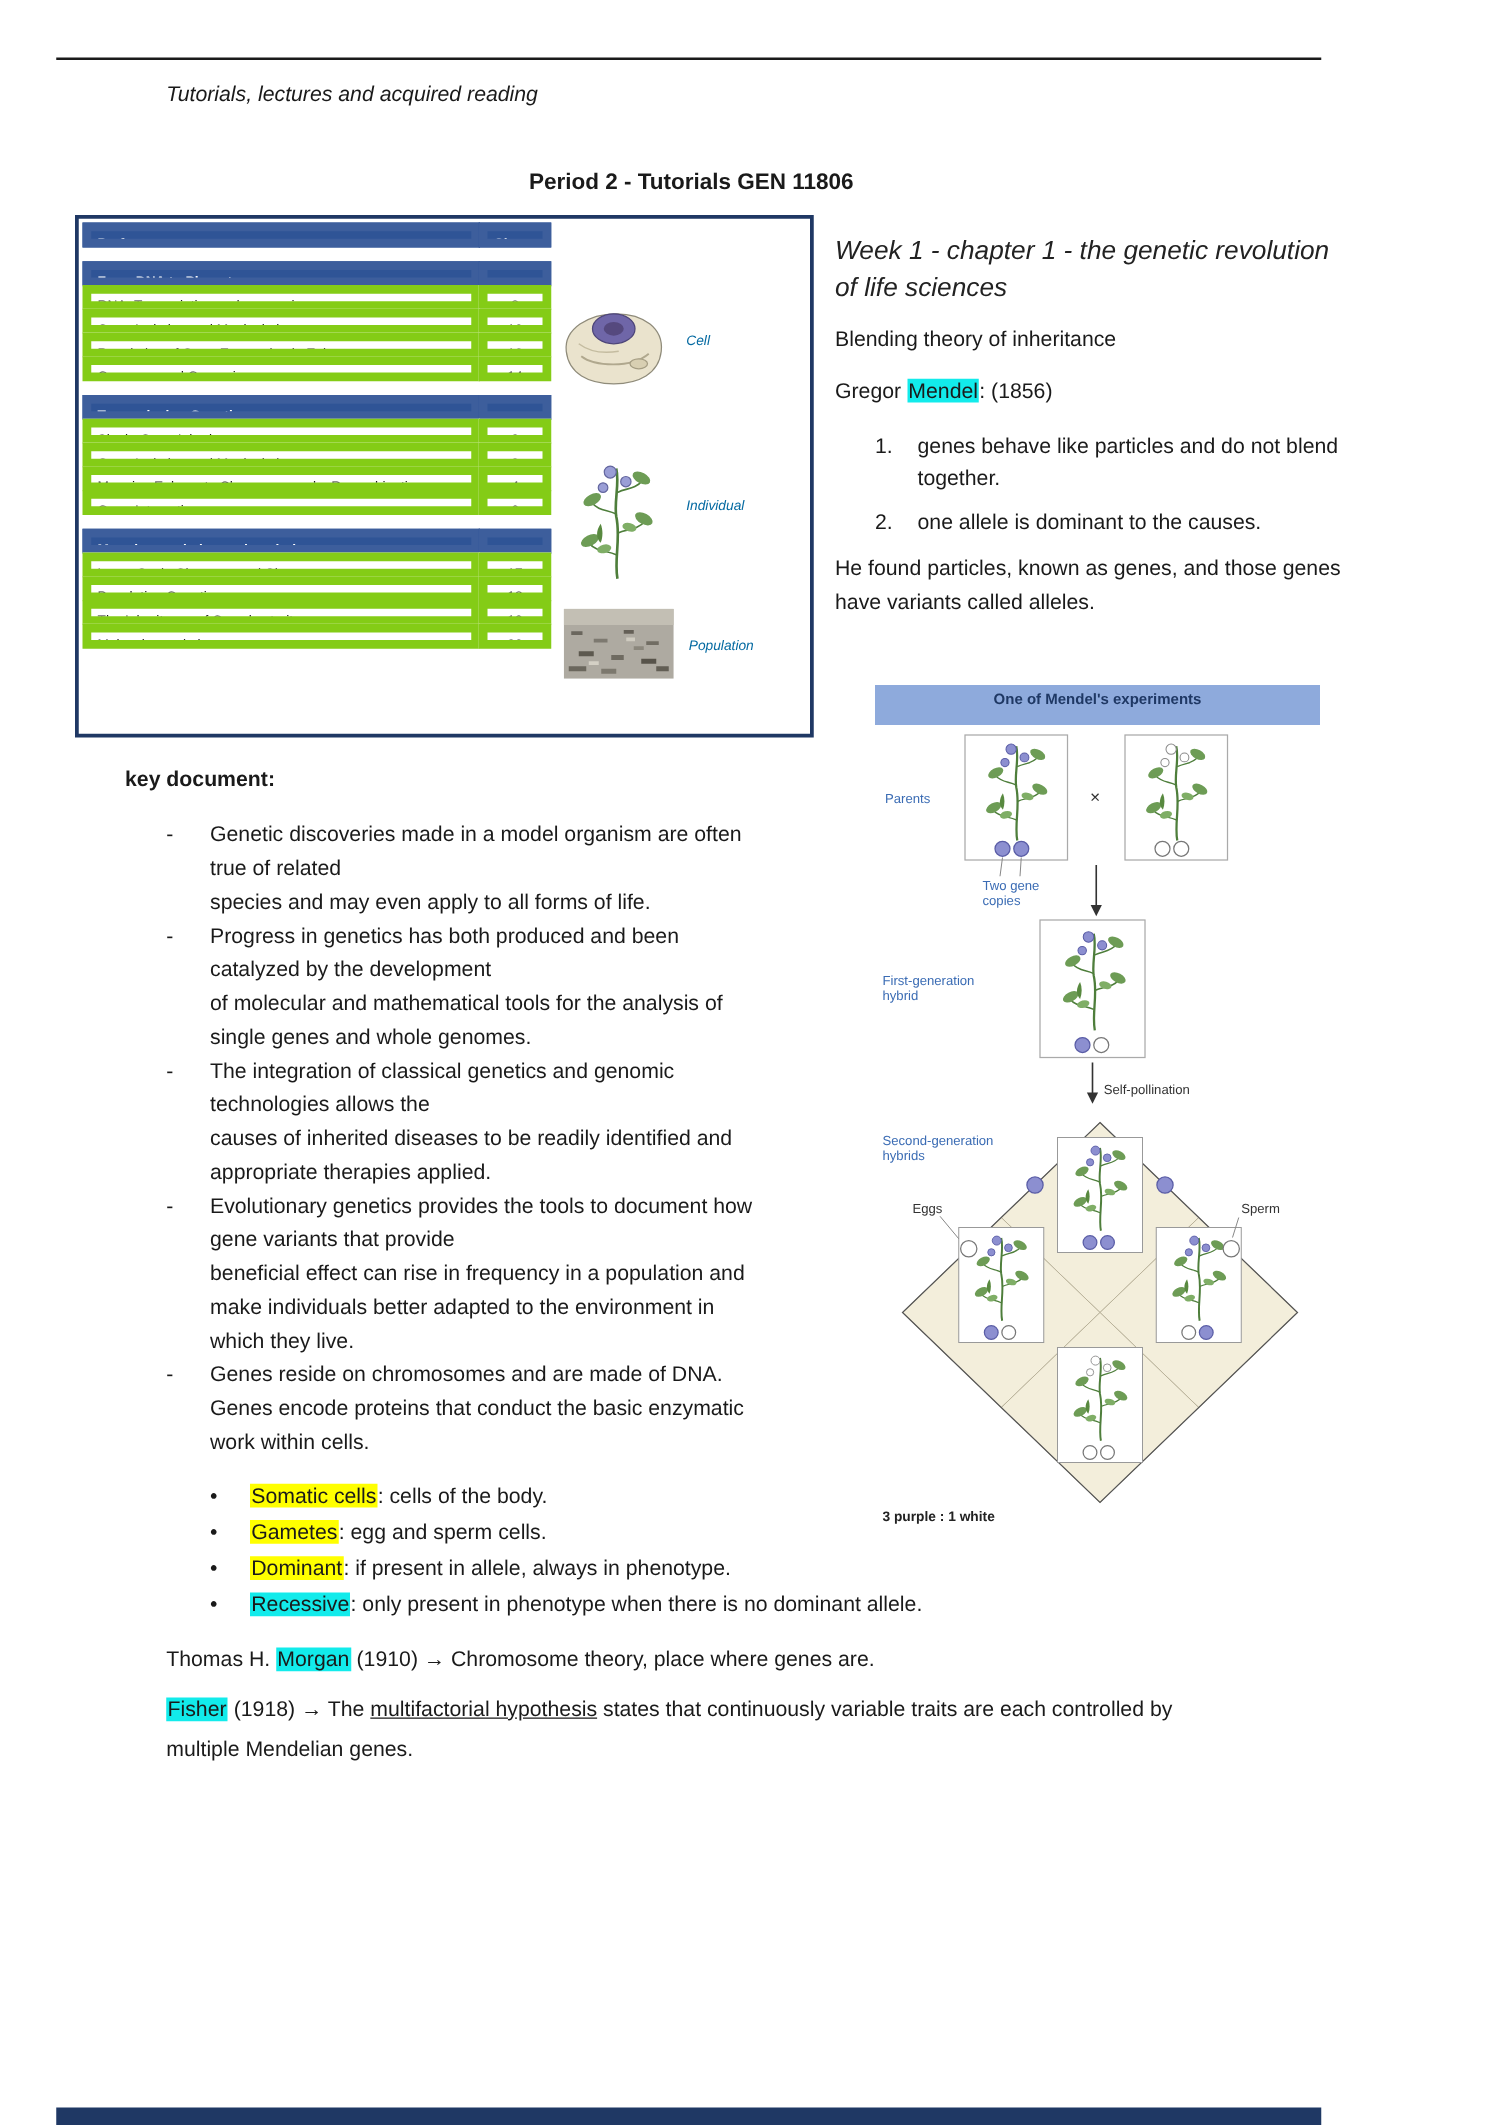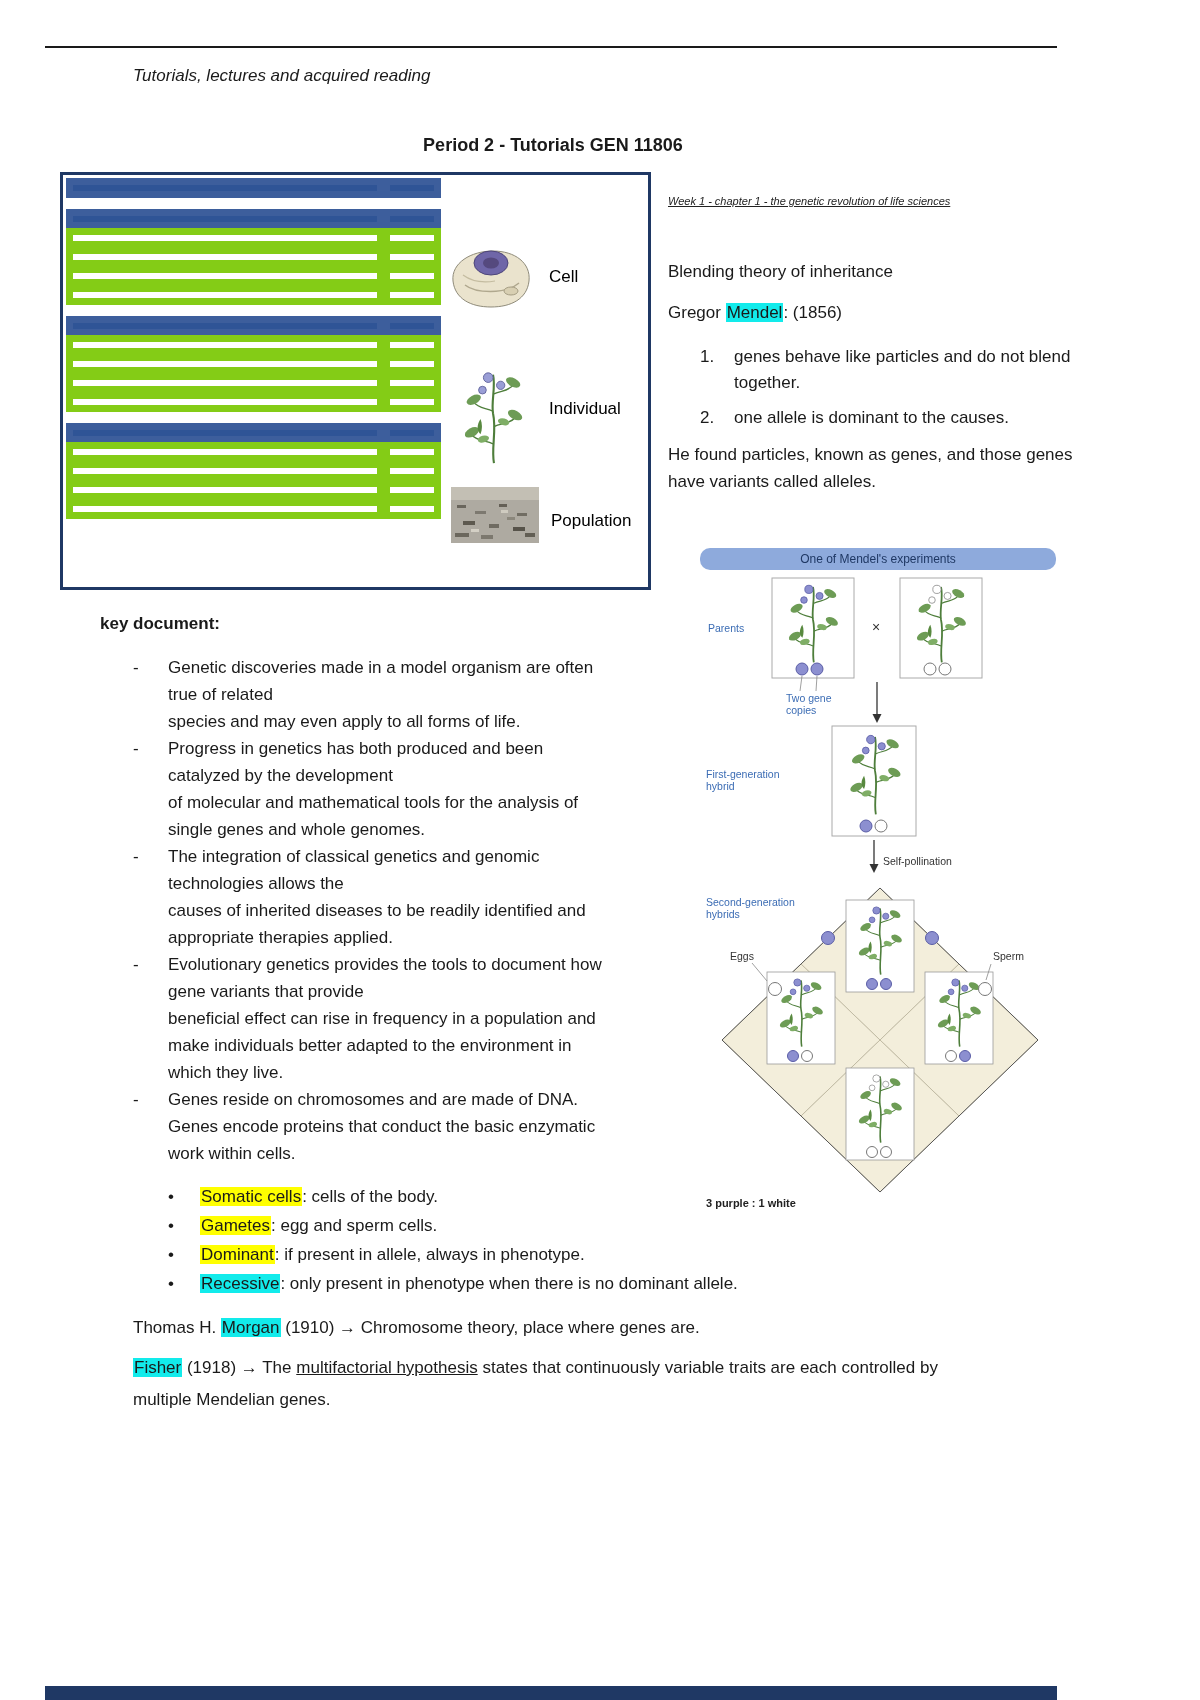--- a/index.html
+++ b/index.html
@@ -15,35 +15,35 @@
   .toc-table{position:absolute;left:3px;top:3px;width:376px;}
   .toc-sec{margin-top:11px;}
   .toc-sec:first-child{margin-top:0;}
   .trow{display:flex;margin-top:-1px;}
   .toc-sec .trow:first-child{margin-top:0;}
   .tc{box-sizing:border-box;border:7px solid #84cc16;height:15px;padding:3px 5px;
       font-size:11px;line-height:15px;white-space:nowrap;overflow:hidden;background:#fff;}
   .tc.title{width:318px;}
   .tc.num{width:58px;margin-left:-1px;text-align:center;}
   .tc.hcell{background:#2f5496;color:#ffffff;font-weight:bold;border-color:#3d5e9c;}
-  .toc-fig-label{position:absolute;font-size:17px;color:#000000;}
-
-  
-  .week-heading{left:668px;top:186px;width:412px;font-style:italic;font-size:11px;line-height:30px;color:#222;text-decoration:underline;}
+  .toc-fig-label{position:absolute;font-size:11px;color:#0369a1;font-style:italic;}
+
+  
+  .week-heading{left:668px;top:186px;width:412px;font-style:italic;font-size:21px;line-height:30px;color:#222;}
   .blending{left:668px;top:262px;font-size:17px;}
   .gregor{left:668px;top:303px;font-size:17px;}
   .num-list{left:700px;top:344px;width:372px;font-size:17px;line-height:26px;}
   .num-item{display:flex;margin-bottom:9px;}
   .num-marker{width:34px;flex:none;}
   .particles{left:668px;top:441px;width:412px;font-size:17px;line-height:27px;}
 
   
   .mendel-fig{left:700px;top:548px;width:356px;}
-  .fig-header{height:22px;background:#8eaadc;color:#1f3864;font-size:12px;font-weight:normal;
-              text-align:center;line-height:23px;border-radius:10px;}
+  .fig-header{height:32px;background:#8eaadc;color:#1f3864;font-size:12px;font-weight:bold;
+              text-align:center;line-height:23px;}
   .fig-svg{display:block;}
   text{font-family:"Liberation Sans", sans-serif;}
   .lbl-blue{fill:#3b6cb4;font-size:10.5px;}
   .lbl-dark{fill:#333;font-size:10.5px;}
 
   
   .kc-heading{left:100px;top:614px;font-size:17px;font-weight:bold;}
   .kc-list{left:133px;top:654px;width:580px;font-size:17px;line-height:27px;}
   .kc-item{display:flex;}
   .kc-dash{width:35px;flex:none;}

